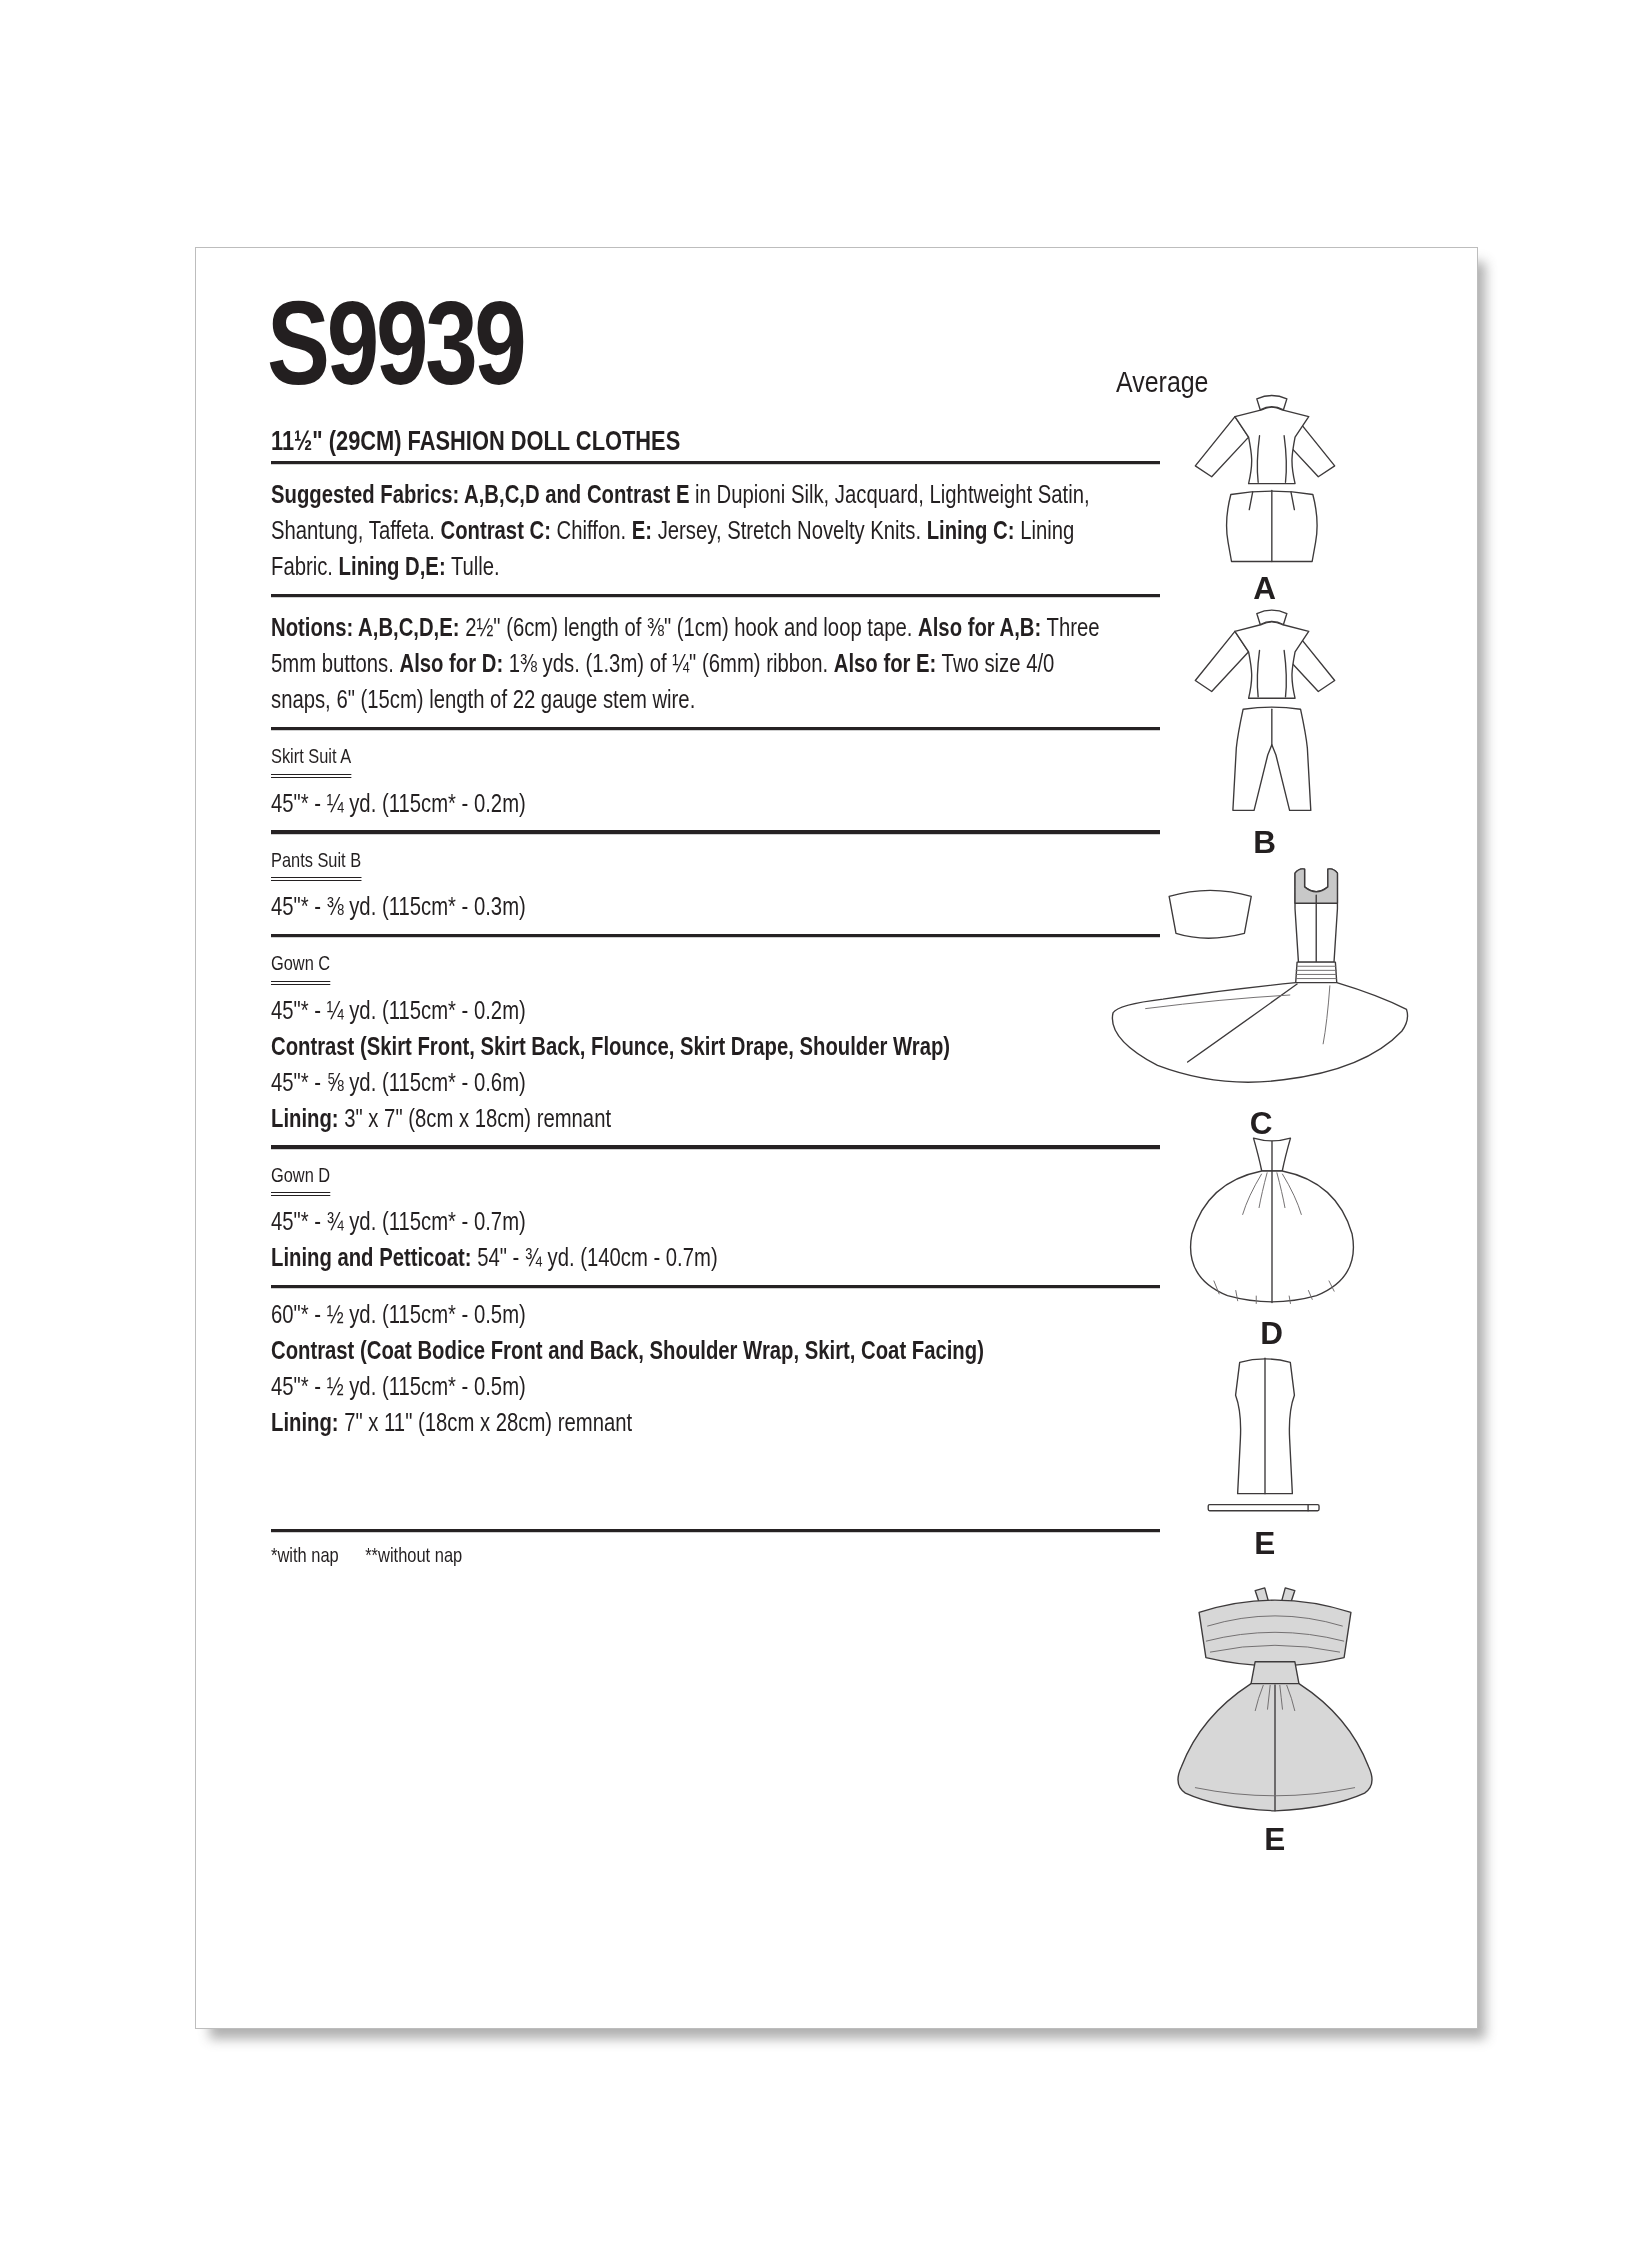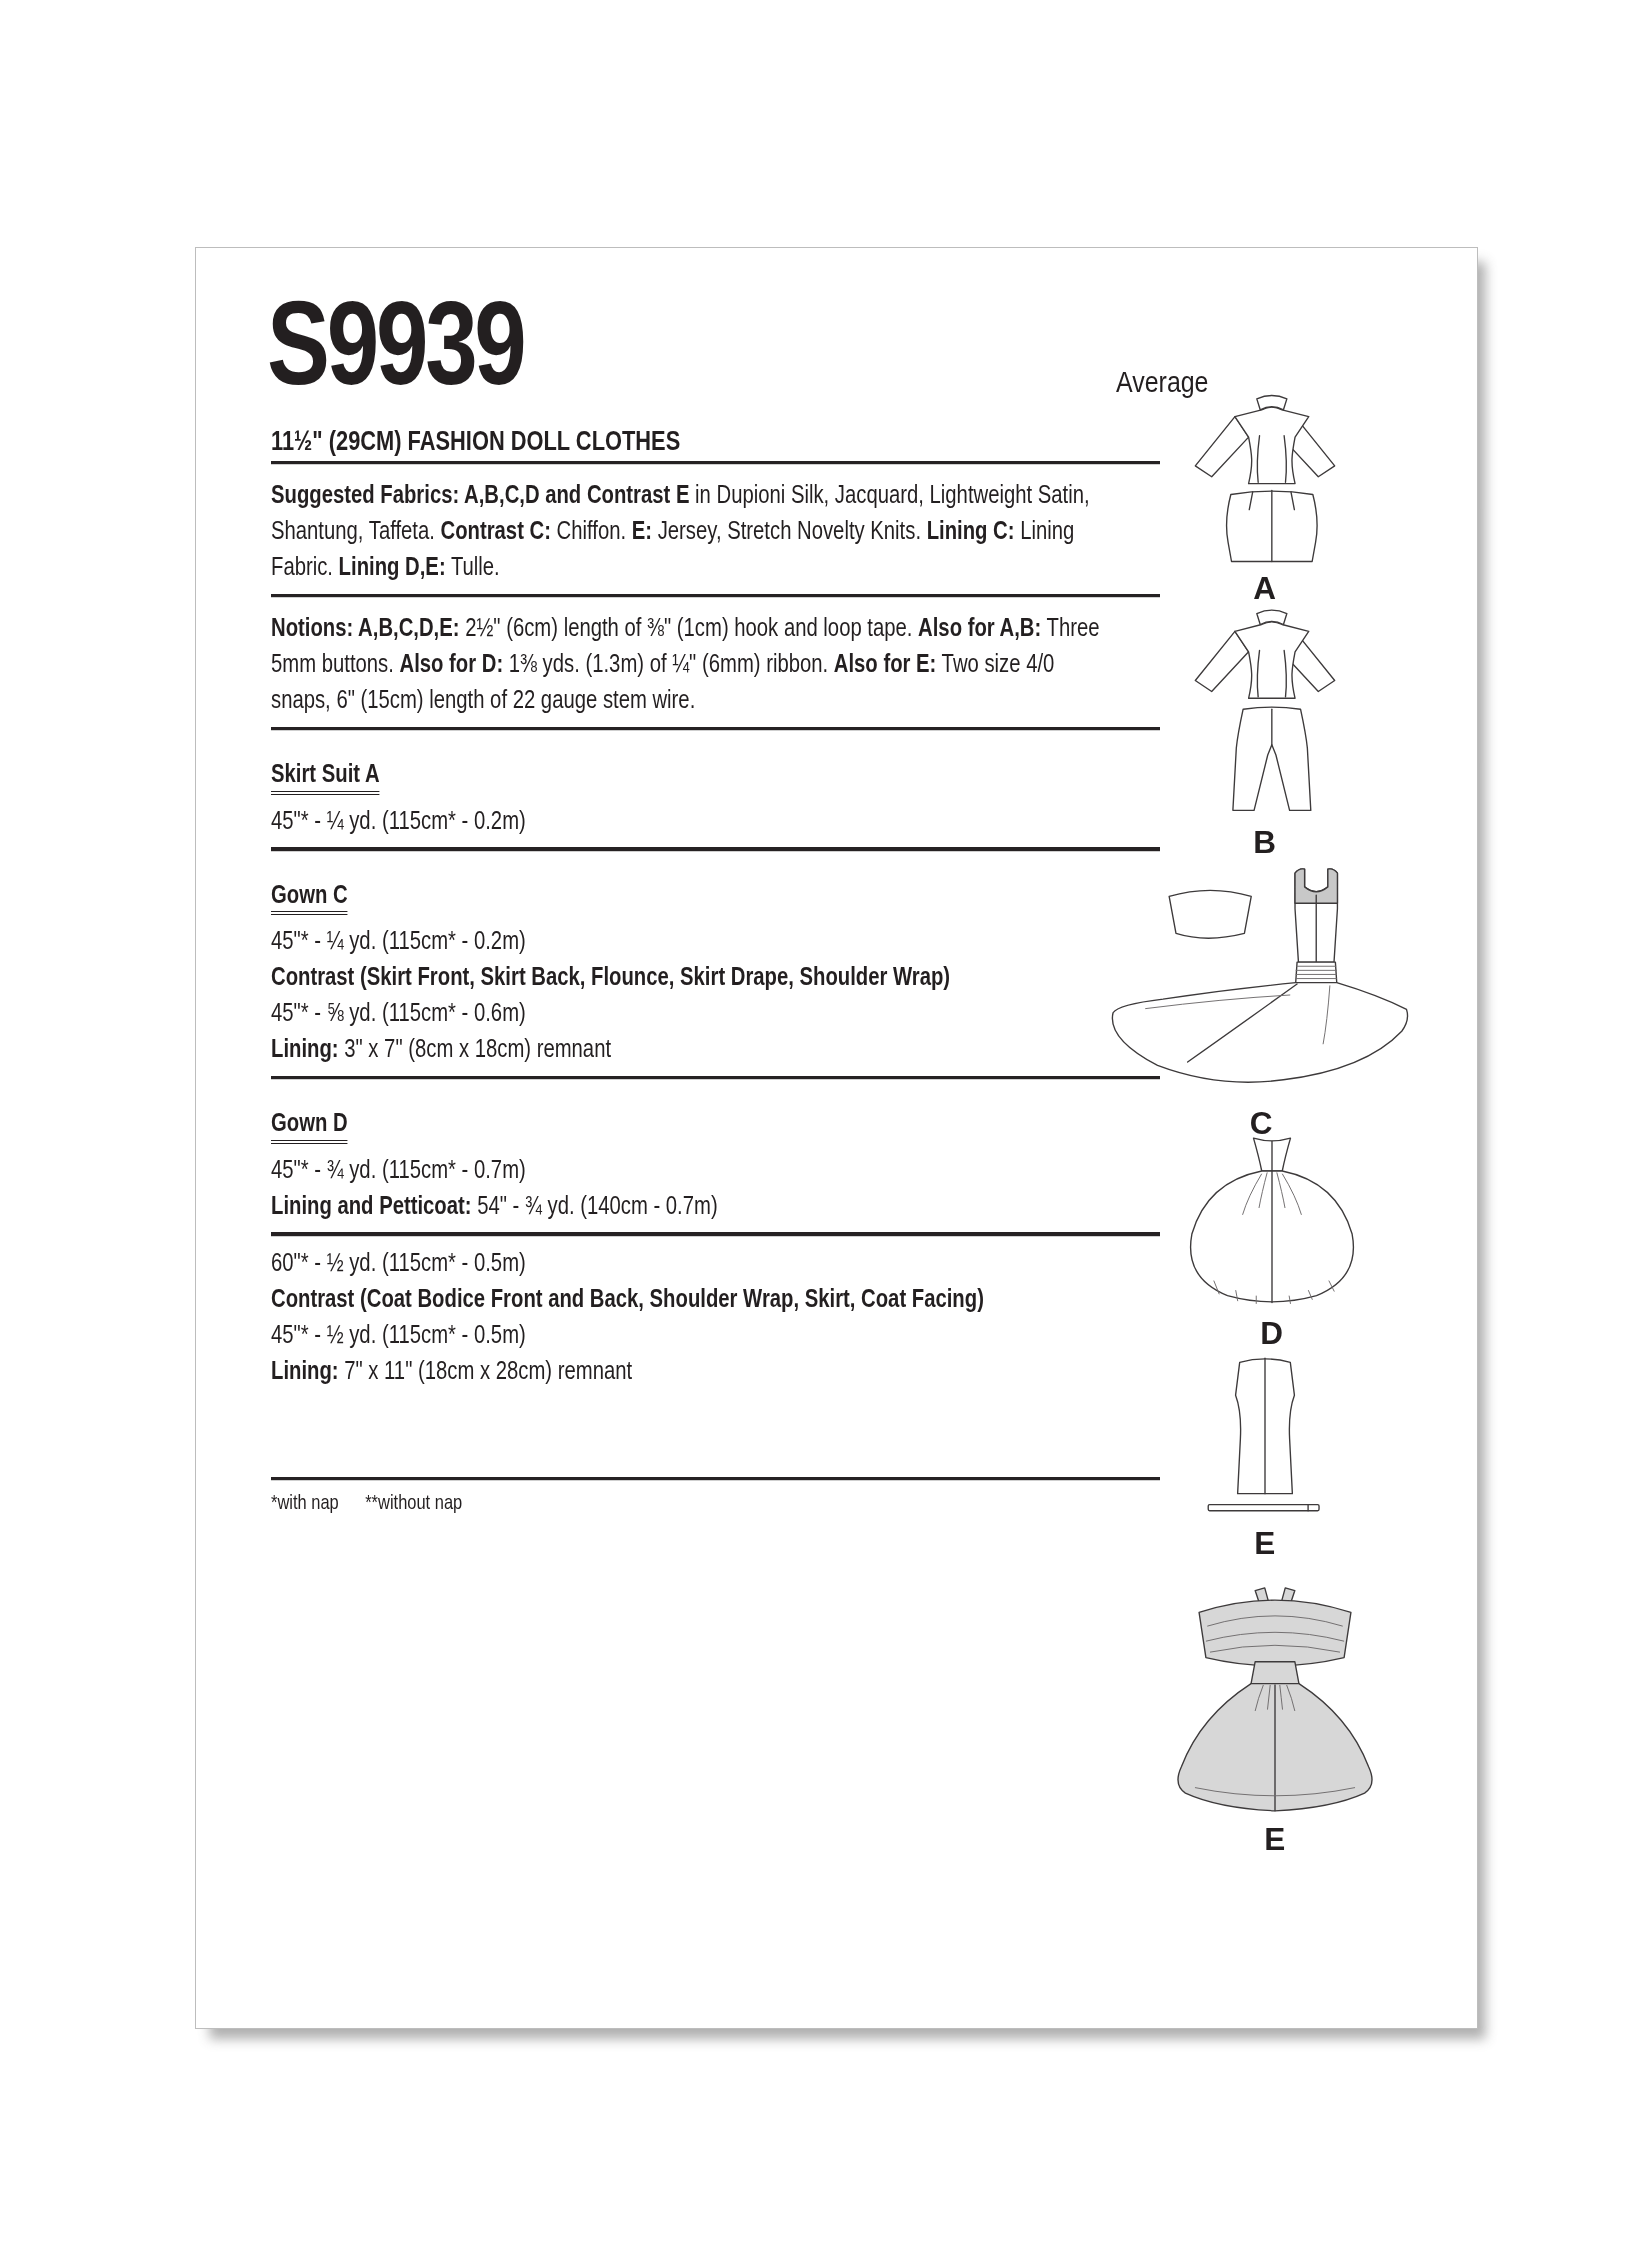--- a/index.html
+++ b/index.html
@@ -30,21 +30,21 @@
   .cond{transform:scaleX(0.78);transform-origin:left top;white-space:nowrap;}
   h2.subtitle{
     margin:0;font-size:28px;font-weight:700;line-height:31.5px;letter-spacing:0;
   }
   .rule{height:3.4px;background:#262223;border-bottom:1.4px solid #cfcfcf;margin-top:9.6px;}
   .rule.first{margin-top:4.1px;}
   .rule.gap{margin-top:89px;}
   .para{margin-top:11px;}
   .line{font-size:26px;line-height:36px;font-weight:400;}
   .line b{font-weight:700;}
-  .spec .stitle{margin:27px 0 0 0;font-size:26px;line-height:30px;font-weight:700;}
+  .spec .stitle{margin:10px 0 0 0;font-size:21px;line-height:30px;font-weight:400;}
   .stitle-in{display:inline-block;border-bottom:4.8px double #231f20;padding-bottom:2.7px;
     transform:scaleX(0.78);transform-origin:left top;white-space:nowrap;}
   .slines{margin-top:6.9px;}
   .footnote{margin-top:8.2px;font-size:20.6px;line-height:25px;
     transform:scaleX(0.80);transform-origin:left top;white-space:nowrap;}
   .footnote span{margin-right:33px;}
   .view{position:absolute;text-align:center;}
   .vlabel{font-size:31.5px;font-weight:700;margin-top:4.1px;letter-spacing:0.7px;}
   .view svg{display:block;}
   .ln{fill:none;stroke:#3d3a3b;stroke-width:2;stroke-linejoin:round;stroke-linecap:round;}
@@ -81,20 +81,27 @@
 
     <div id="sections">
   <section class="spec">
     <h3 class="stitle"><span class="stitle-in">Skirt Suit A</span></h3>
     <div class="slines">
             <div class="line cond"><span>45"* - ¼ yd. (115cm* - 0.2m)</span></div>
           </div>
     <div class="rule"></div>
   </section>
 
+  <section class="spec">
+    <h3 class="stitle"><span class="stitle-in">Pants Suit B</span></h3>
+    <div class="slines">
+            <div class="line cond"><span>45"* - ⅜ yd. (115cm* - 0.3m)</span></div>
+          </div>
+    <div class="rule"></div>
+  </section>
 
   <section class="spec">
     <h3 class="stitle"><span class="stitle-in">Gown C</span></h3>
     <div class="slines">
             <div class="line cond"><span>45"* - ¼ yd. (115cm* - 0.2m)</span></div>
             <div class="line cond"><b>Contrast (Skirt Front, Skirt Back, Flounce, Skirt Drape, Shoulder Wrap)</b></div>
             <div class="line cond"><span>45"* - ⅝ yd. (115cm* - 0.6m)</span></div>
             <div class="line cond"><b>Lining:</b><span> 3" x 7" (8cm x 18cm) remnant</span></div>
           </div>
     <div class="rule"></div>

